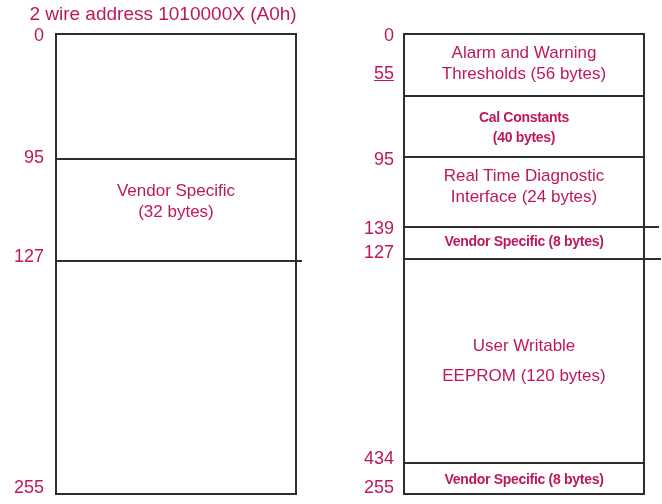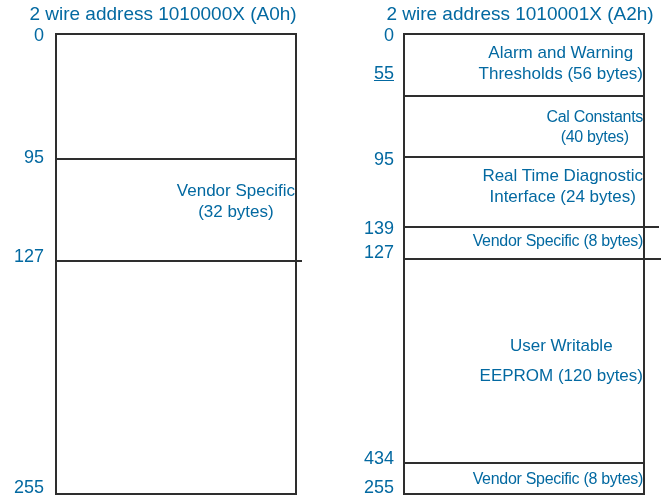--- a/index.html
+++ b/index.html
@@ -6,21 +6,21 @@
     margin: 0;
     padding: 0;
     background: #ffffff;
   }
   .canvas {
     position: relative;
     width: 662px;
     height: 504px;
     background: #ffffff;
     font-family: "Liberation Sans", "DejaVu Sans", sans-serif;
-    color: #0369a1;
+    color: #be185d;
     overflow: hidden;
   }
   .title {
     position: absolute;
     top: 2px;
     font-size: 19px;
     line-height: 24px;
     text-align: center;
     white-space: nowrap;
   }
@@ -64,53 +64,52 @@
   #r-addr-95  { left: 348px; top: 148px; width: 46px; }
   #r-addr-119 { left: 348px; top: 217px; width: 46px; }
   #r-addr-127 { left: 348px; top: 241px; width: 46px; }
   #r-addr-247 { left: 348px; top: 447px; width: 46px; }
   #r-addr-255 { left: 348px; top: 476px; width: 46px; }
 
   .seg {
     position: absolute;
     display: flex;
     align-items: center;
-    justify-content: flex-end;
+    justify-content: center;
     text-align: center;
     box-sizing: border-box;
   }
   .seg-text {
     font-size: 17px;
     line-height: 21px;
     white-space: pre-line;
   }
   .bold .seg-text {
-    font-weight: normal;
-    font-size: 16px;
+    font-weight: bold;
+    font-size: 14px;
     line-height: 20px;
     letter-spacing: -0.3px;
   }
   #l-seg-0 { left: 57px;  top: 35px;  width: 238px; height: 123px; }
   #l-seg-1 { left: 57px;  top: 160px; width: 238px; height: 100px; padding-bottom: 19px; }
   #l-seg-2 { left: 57px;  top: 262px; width: 238px; height: 231px; padding-bottom: 20px; }
   #r-seg-0 { left: 405px; top: 35px;  width: 238px; height: 60px;  padding-bottom: 4px; }
   #r-seg-1 { left: 405px; top: 97px;  width: 238px; height: 59px; }
   #r-seg-2 { left: 405px; top: 158px; width: 238px; height: 68px;  padding-bottom: 12px; }
   #r-seg-3 { left: 405px; top: 228px; width: 238px; height: 30px;  padding-bottom: 5px; }
   #r-seg-4 { left: 405px; top: 260px; width: 238px; height: 202px; }
   #r-seg-4 .seg-text { line-height: 30px; }
   #r-seg-5 { left: 405px; top: 464px; width: 238px; height: 29px; }
 </style>
 </head>
 <body>
 
 <div class="canvas">
 
   <div class="title" id="left-title">2 wire address 1010000X (A0h)</div>
-  <div class="title" id="right-title">2 wire address 1010001X (A2h)</div>
 
   <div class="box" id="left-box"></div>
 
   <div class="addr" id="l-addr-0">0</div>
   <div class="addr" id="l-addr-95">95</div>
   <div class="addr" id="l-addr-127">127</div>
   <div class="addr" id="l-addr-255">255</div>
 
   <div class="divider" id="l-div-95"></div>
   <div class="divider" id="l-div-127"></div>

